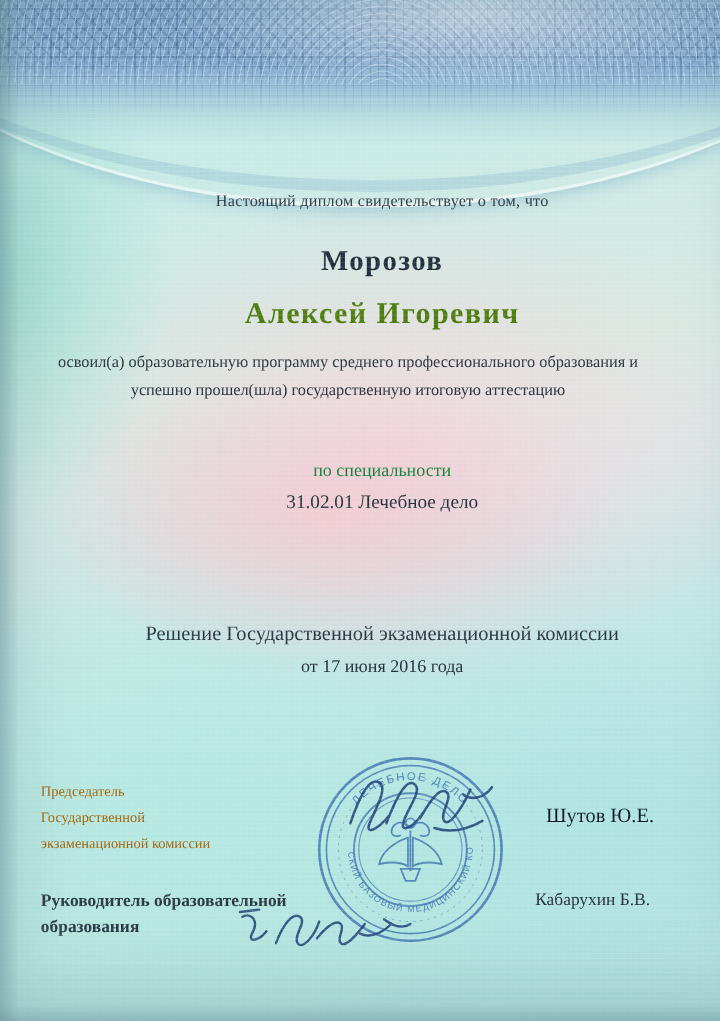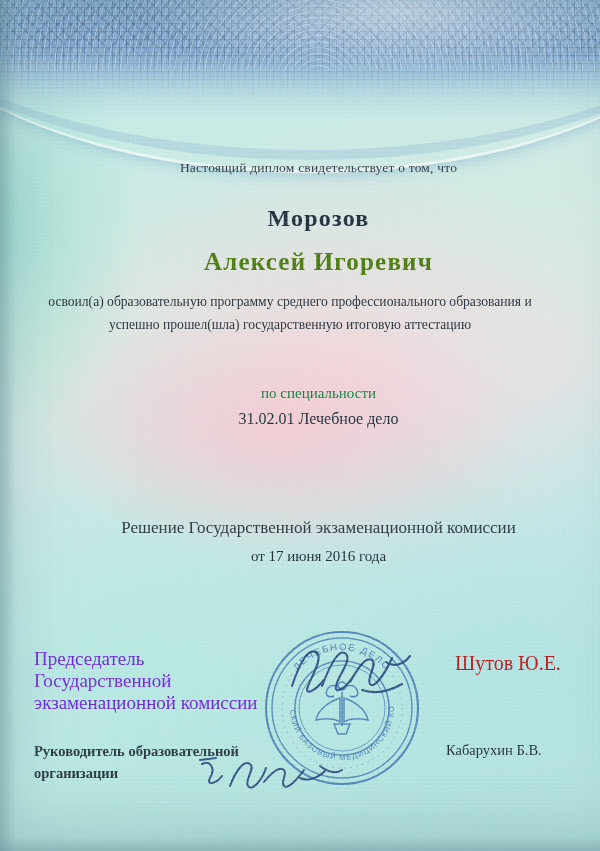--- a/index.html
+++ b/index.html
@@ -175,42 +175,42 @@
     font-size: 15px;
     color: #22303b;
   }
 
   
   .sig-block {
     position: absolute;
     left: 34px;
     top: 648px;
     width: 300px;
-    font-size: 19px;
+    font-size: 12px;
     line-height: 22px;
-    color: #6d28d9;
+    color: #a16207;
     text-align: left;
   }
   .sig-block2 {
     position: absolute;
     left: 34px;
     top: 740px;
     width: 300px;
     font-size: 14.5px;
     line-height: 22px;
     color: #2b3742;
     text-align: left;
     font-weight: bold;
   }
   .sig-name1 {
     position: absolute;
     left: 455px;
-    top: 652px;
-    font-size: 20px;
-    color: #b91c1c;
+    top: 670px;
+    font-size: 17px;
+    color: #0f172a;
   }
   .sig-name2 {
     position: absolute;
     left: 446px;
     top: 742px;
     font-size: 14.5px;
     color: #22303b;
   }
   .mp {
     position: absolute;
@@ -307,21 +307,21 @@
     <div class="sig-block">
       <div>Председатель</div>
       <div>Государственной</div>
       <div>экзаменационной комиссии</div>
     </div>
 
     <div class="sig-name1">Шутов Ю.Е.</div>
 
     <div class="sig-block2">
       <div>Руководитель образовательной</div>
-      <div>организации</div>
+      <div>образования</div>
     </div>
 
     <div class="sig-name2">Кабарухин Б.В.</div>
 
   </div>
 
   <div class="stamp">
     <svg viewBox="0 0 160 160" width="160" height="160" aria-hidden="true">
       <defs>
         <path id="arcTop" d="M 22,80 A 58,58 0 0 1 138,80" fill="none"></path>

